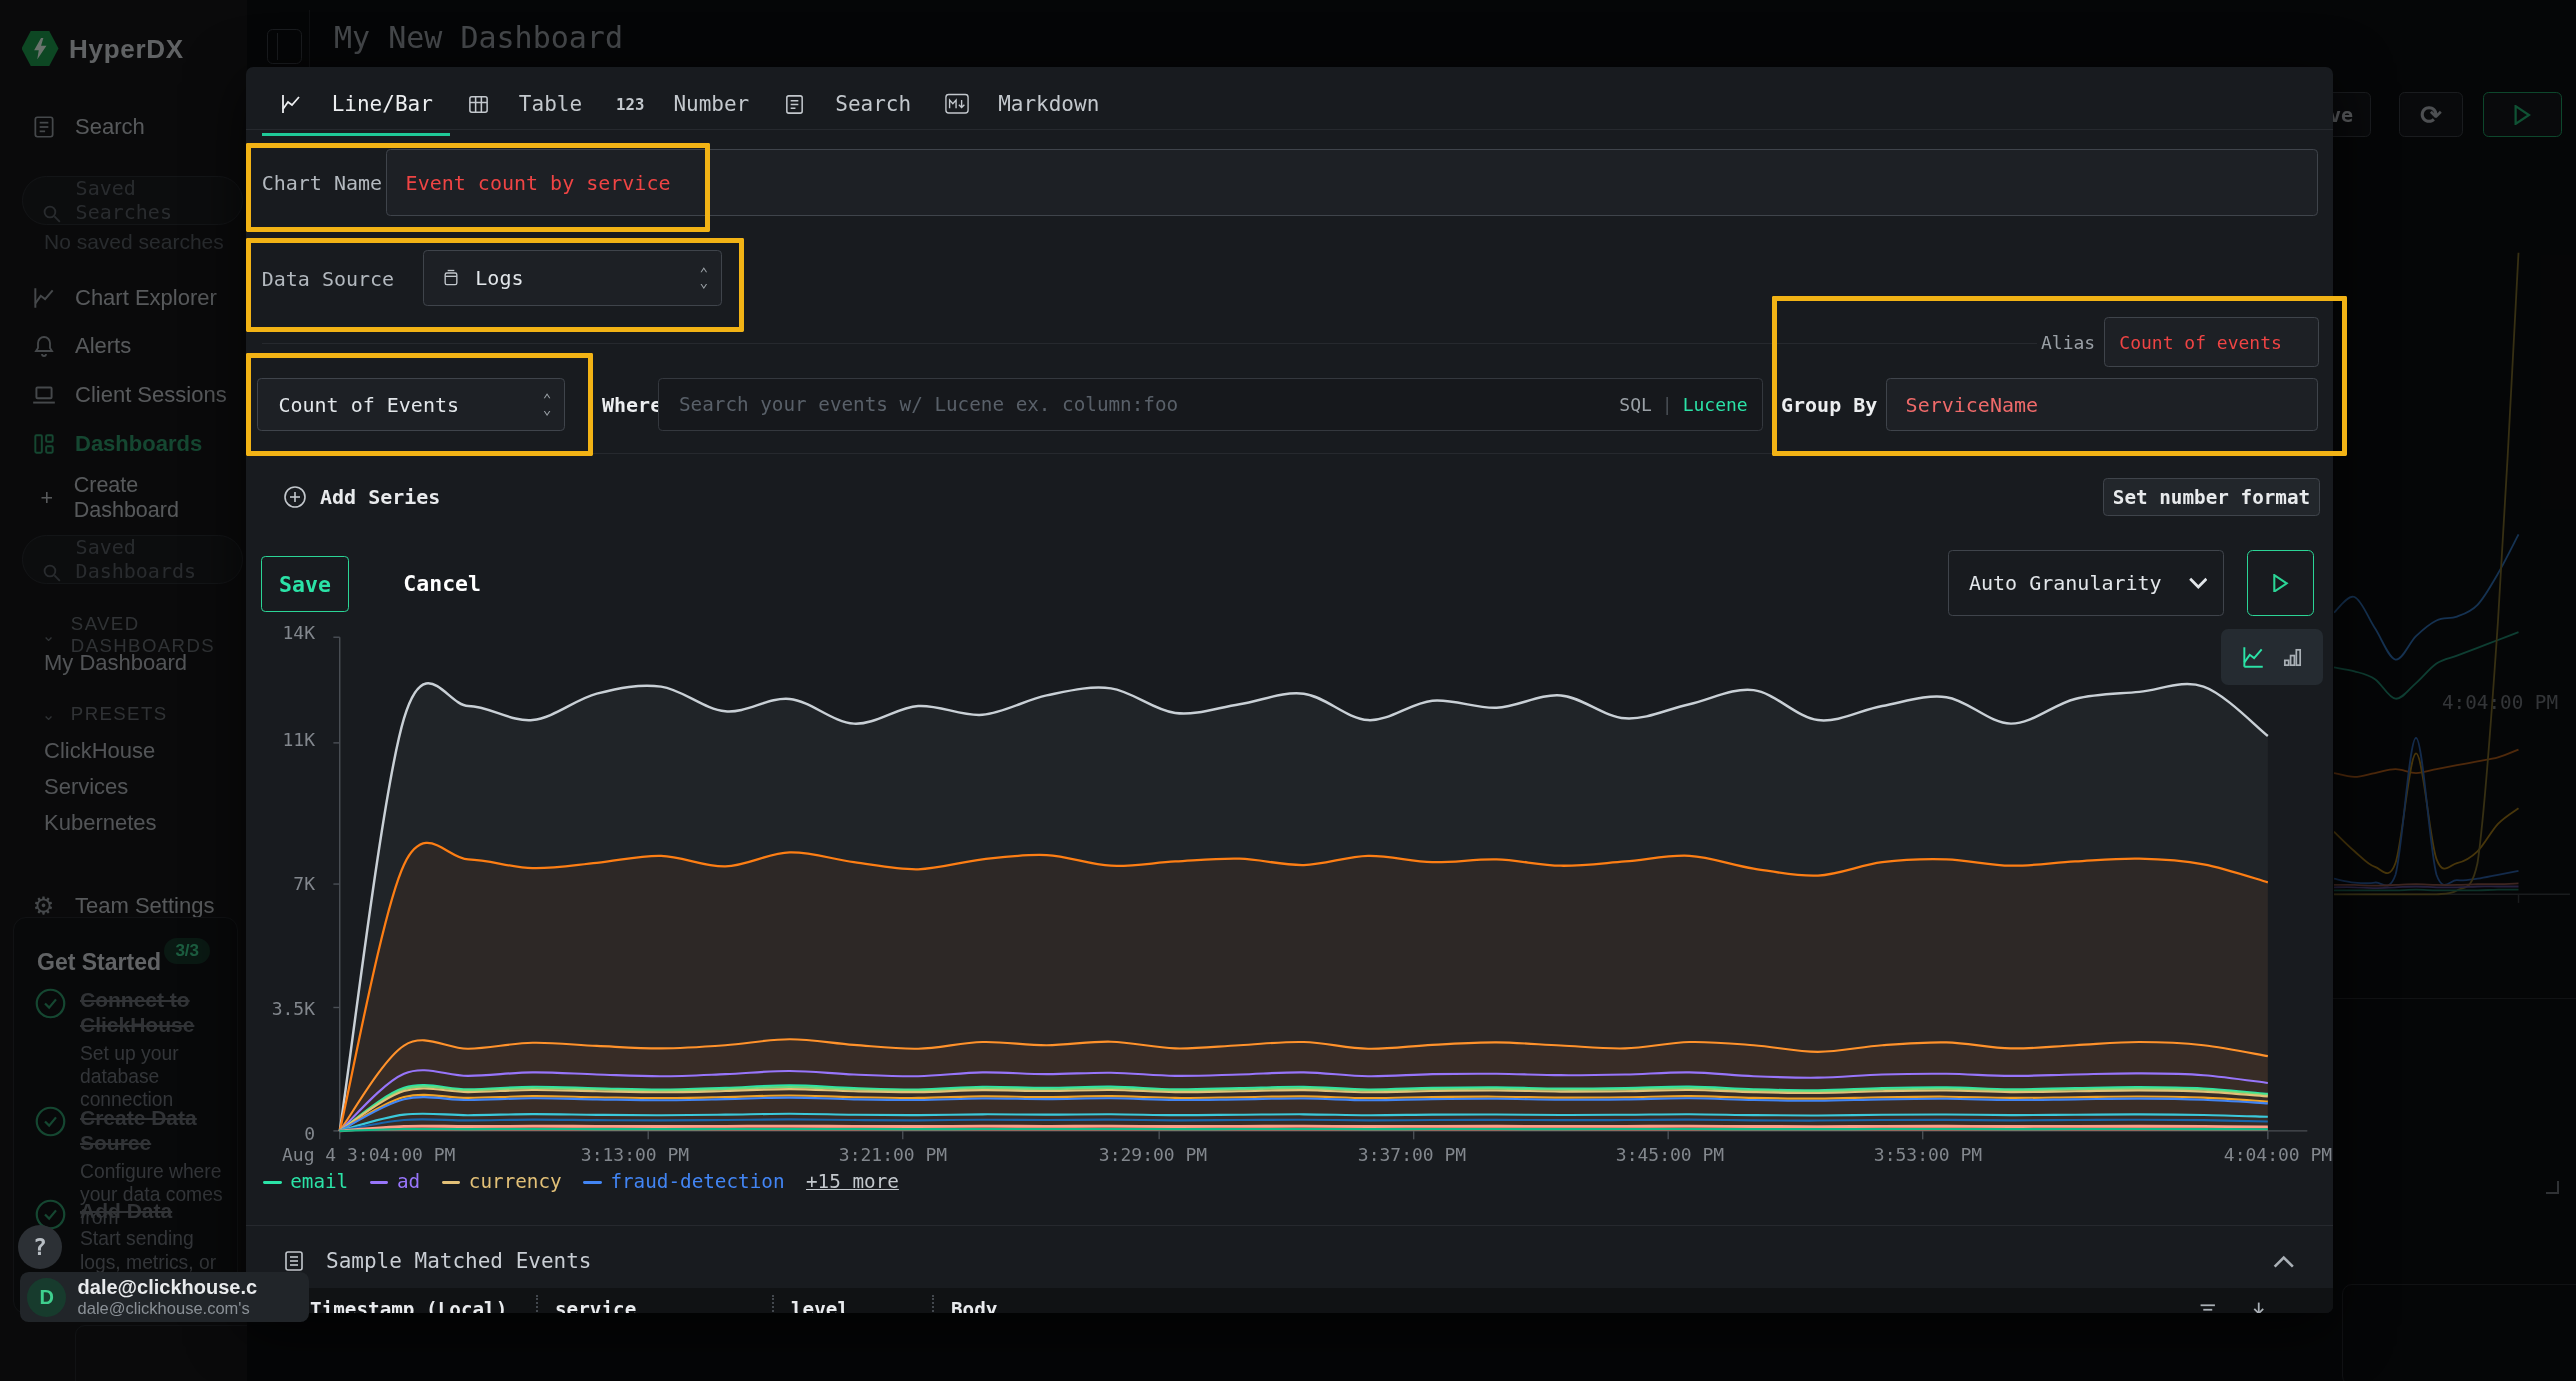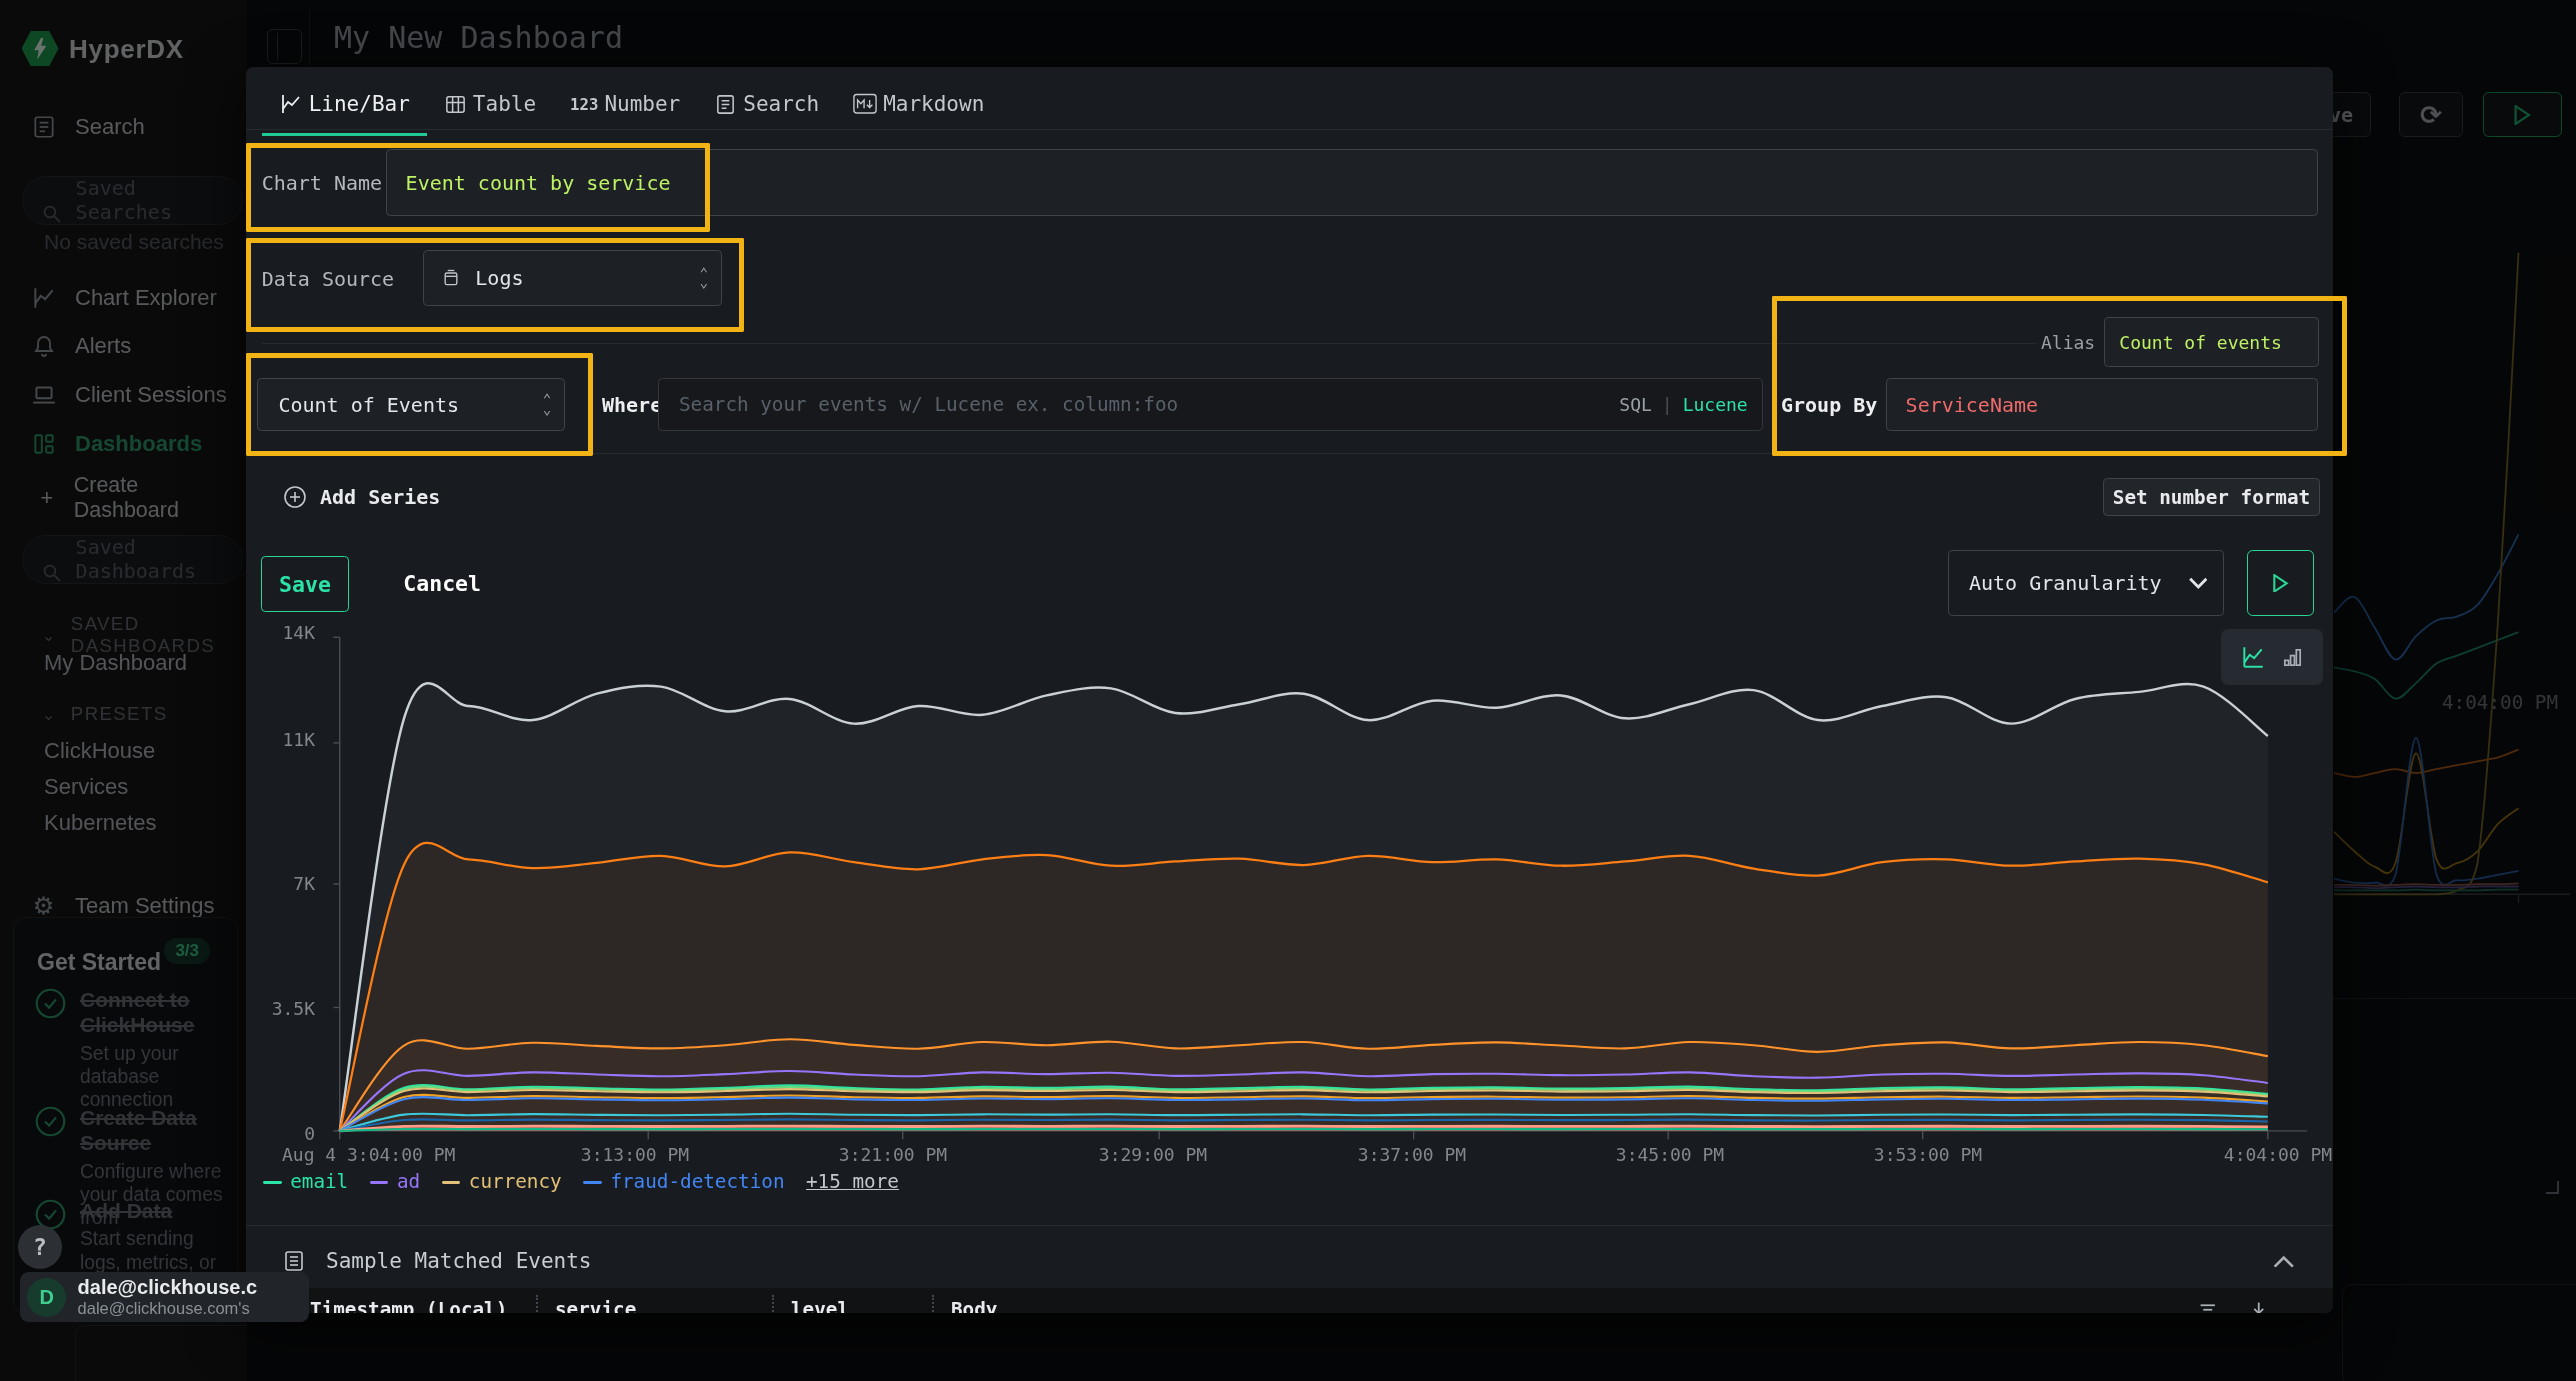--- a/index.html
+++ b/index.html
@@ -42,26 +42,26 @@
   #bgchart-label{position:absolute;left:2195px;top:919px;font-size:19.3px;color:#71767c;}
   .bg-tile-line{position:absolute;background:#26292e;}
   .tile-outline{position:absolute;border:1.4px solid #26292e;border-radius:10px;}
   .rsz{position:absolute;left:2299px;top:1181px;width:11.4px;height:11.4px;border-right:2.1px solid #6a6f75;border-bottom:2.1px solid #6a6f75;}
   
   #overlay{position:absolute;inset:0;background:rgba(0,0,0,0.55);z-index:5;}
   
   #modal{position:absolute;left:246px;top:67px;width:2087px;height:1246px;background:#181b1f;border-radius:7.2px;
          box-shadow:0 14.3px 57px rgba(0,0,0,.7);z-index:10;overflow:hidden;}
   #tabsrow{position:absolute;left:0;top:0;width:100%;height:63px;border-bottom:1.4px solid #26292e;display:flex;align-items:center;padding-left:15.7px;box-sizing:border-box;}
-  .tab{display:flex;align-items:center;gap:6px;font-size:21px;color:#c3c8cd;padding:0 17px;height:62px;position:relative;margin-top:12px;}
+  .tab{display:flex;align-items:center;gap:29px;font-size:21px;color:#c3c8cd;padding:0 17px;height:62px;position:relative;margin-top:12px;}
   .tab.active{color:#eceef0;}
   .tab.active:after{content:"";position:absolute;left:0;right:0;bottom:-1.4px;height:3.6px;background:#1fc998;}
   .fieldlabel{color:#b3b9bf;font-size:20px;}
   .boldlabel{color:#eceef0;font-size:20px;font-weight:bold;}
-  .inputbox{background:#1d2025;border:1.4px solid #3f444b;border-radius:4.3px;color:#bef264;font-size:20px;
+  .inputbox{background:#1d2025;border:1.4px solid #3f444b;border-radius:4.3px;color:#ef4444;font-size:20px;
             font-family:inherit;box-sizing:border-box;}
   input.inputbox{outline:none;padding:0 18.6px;}
   .selectbox{background:#1d2025;border:1.4px solid #3f444b;border-radius:4.3px;display:flex;align-items:center;box-sizing:border-box;
              color:#e2e6ea;font-size:20px;}
   .updown{margin-left:auto;margin-right:13px;display:flex;flex-direction:column;line-height:9.3px;font-size:14.3px;color:#9aa0a6;}
   .hdivider{position:absolute;height:1.4px;background:#26292e;}
   .ghost-btn{border:1.4px solid #3f444b;background:#22262b;border-radius:4.3px;color:#e8eaec;font-weight:bold;
              display:flex;align-items:center;justify-content:center;font-size:19.3px;}
   .save-btn{position:absolute;left:15px;top:489px;width:86px;height:54px;border:1.4px solid #2bd596;border-radius:4.3px;color:#2be3a7;
             font-weight:bold;font-size:21.5px;display:flex;align-items:center;justify-content:center;background:transparent;}

